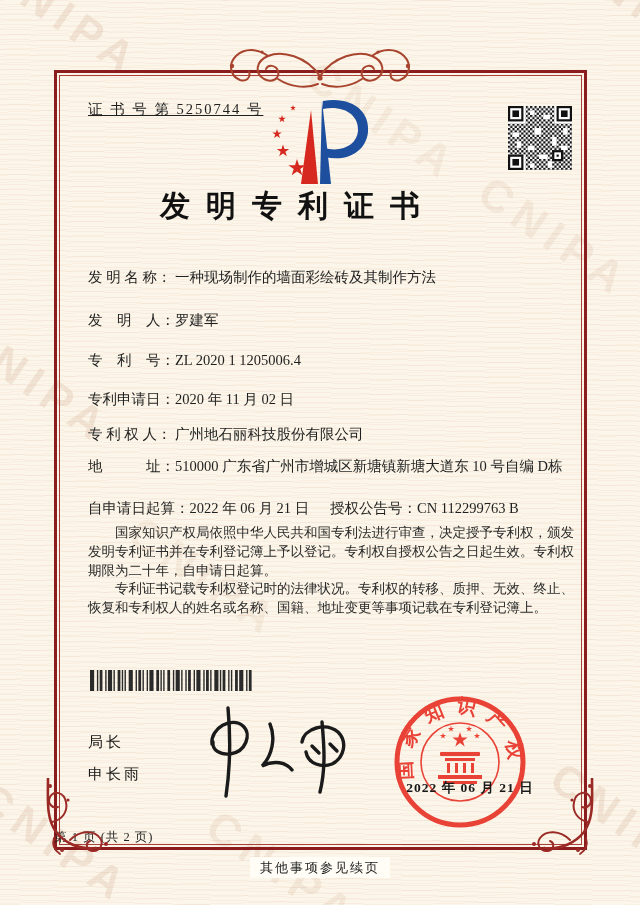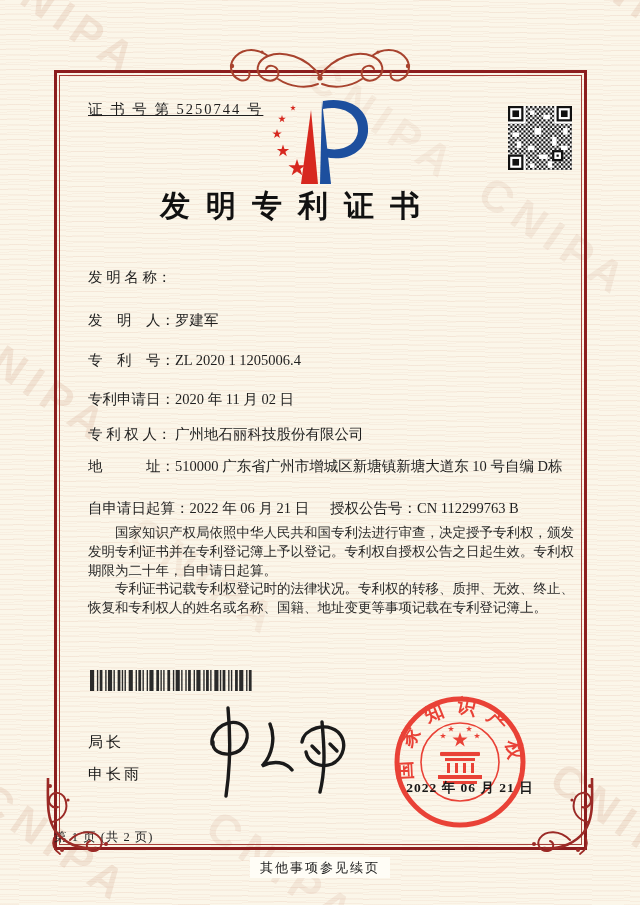--- a/index.html
+++ b/index.html
@@ -184,20 +184,21 @@
         <rect x="20" y="20" width="5" height="5" fill="#111"></rect>
           <rect x="21" y="21" width="3" height="3" fill="#fff"></rect>
           <rect x="22" y="22" width="1" height="1" fill="#111"></rect>
       </g>
     </svg>
 
     <div class="title">发明专利证书</div>
 
     <div class="row r0">
       <span class="lbl">发 明 名 称：</span>
+      <span class="val">一种现场制作的墙面彩绘砖及其制作方法</span>
     </div>
     <div class="row r1">
       <span class="lbl">发　明　人：</span>
       <span class="val">罗建军</span>
     </div>
     <div class="row r2">
       <span class="lbl">专　利　号：</span>
       <span class="val">ZL 2020 1 1205006.4</span>
     </div>
     <div class="row r3">

